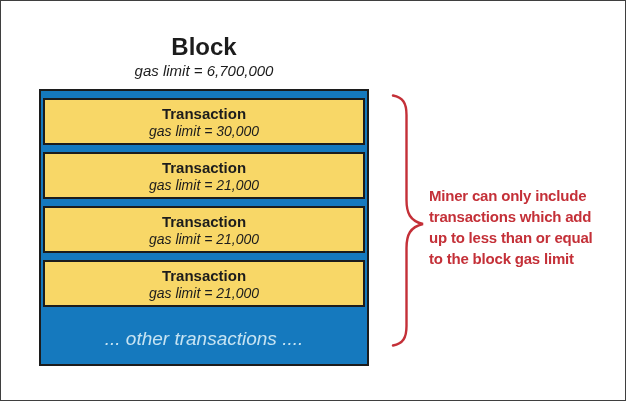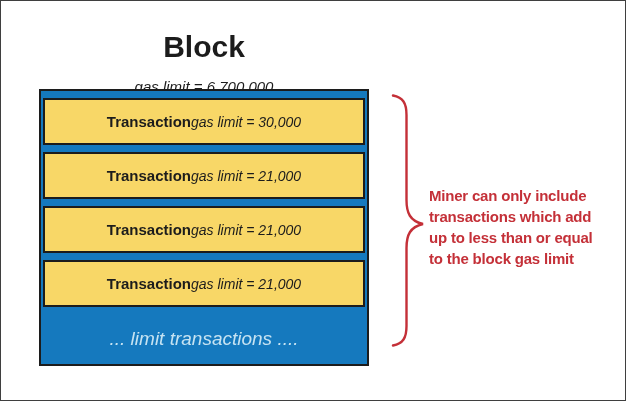--- a/index.html
+++ b/index.html
@@ -13,31 +13,31 @@
     overflow: hidden;
   }
 
   
   .header {
     position: absolute;
     left: 38px; top: 33px; width: 330px;
     text-align: center;
   }
   .header .title {
-    font-size: 30px;
+    font-size: 24px;
     font-weight: bold;
     color: #1c1c1c;
     line-height: 26px;
   }
   .header .subtitle {
     font-size: 15px;
     font-style: italic;
     color: #1c1c1c;
     line-height: 18px;
-    margin-top: 18px;
+    margin-top: 2px;
   }
 
   
   .block {
     position: absolute;
     left: 38px; top: 88px;
     width: 330px; height: 277px;
     background: #1579BE;
     border: 2px solid #1c1c1c;
     box-sizing: border-box;
@@ -46,21 +46,21 @@
     padding: 7px 2px 0 2px;
   }
   .tx {
     height: 47px;
     flex: 0 0 47px;
     background: #F8D767;
     border: 2px solid #1c1c1c;
     box-sizing: border-box;
     margin-bottom: 7px;
     display: flex;
-    flex-direction: row;
+    flex-direction: column;
     align-items: center;
     justify-content: center;
   }
   .tx .tx-title {
     font-size: 15px;
     font-weight: bold;
     color: #1c1c1c;
     line-height: 18px;
   }
   .tx .tx-gas {
@@ -120,21 +120,21 @@
   </div>
   <div class="tx">
     <div class="tx-title">Transaction</div>
     <div class="tx-gas">gas limit = 21,000</div>
   </div>
   <div class="tx">
     <div class="tx-title">Transaction</div>
     <div class="tx-gas">gas limit = 21,000</div>
   </div>
   <div class="other">
-    <span class="other-label">... limit transactions ....</span>
+    <span class="other-label">... other transactions ....</span>
   </div>
 </div>
 
 <svg class="brace" viewBox="0 0 38 253" xmlns="http://www.w3.org/2000/svg">
   <path d="M 4 1.5
            C 14 3.5, 17.5 9, 17.5 21
            L 17.5 106
            C 17.5 119, 21 127, 34 130
            C 21 133, 17.5 141, 17.5 154
            L 17.5 232

